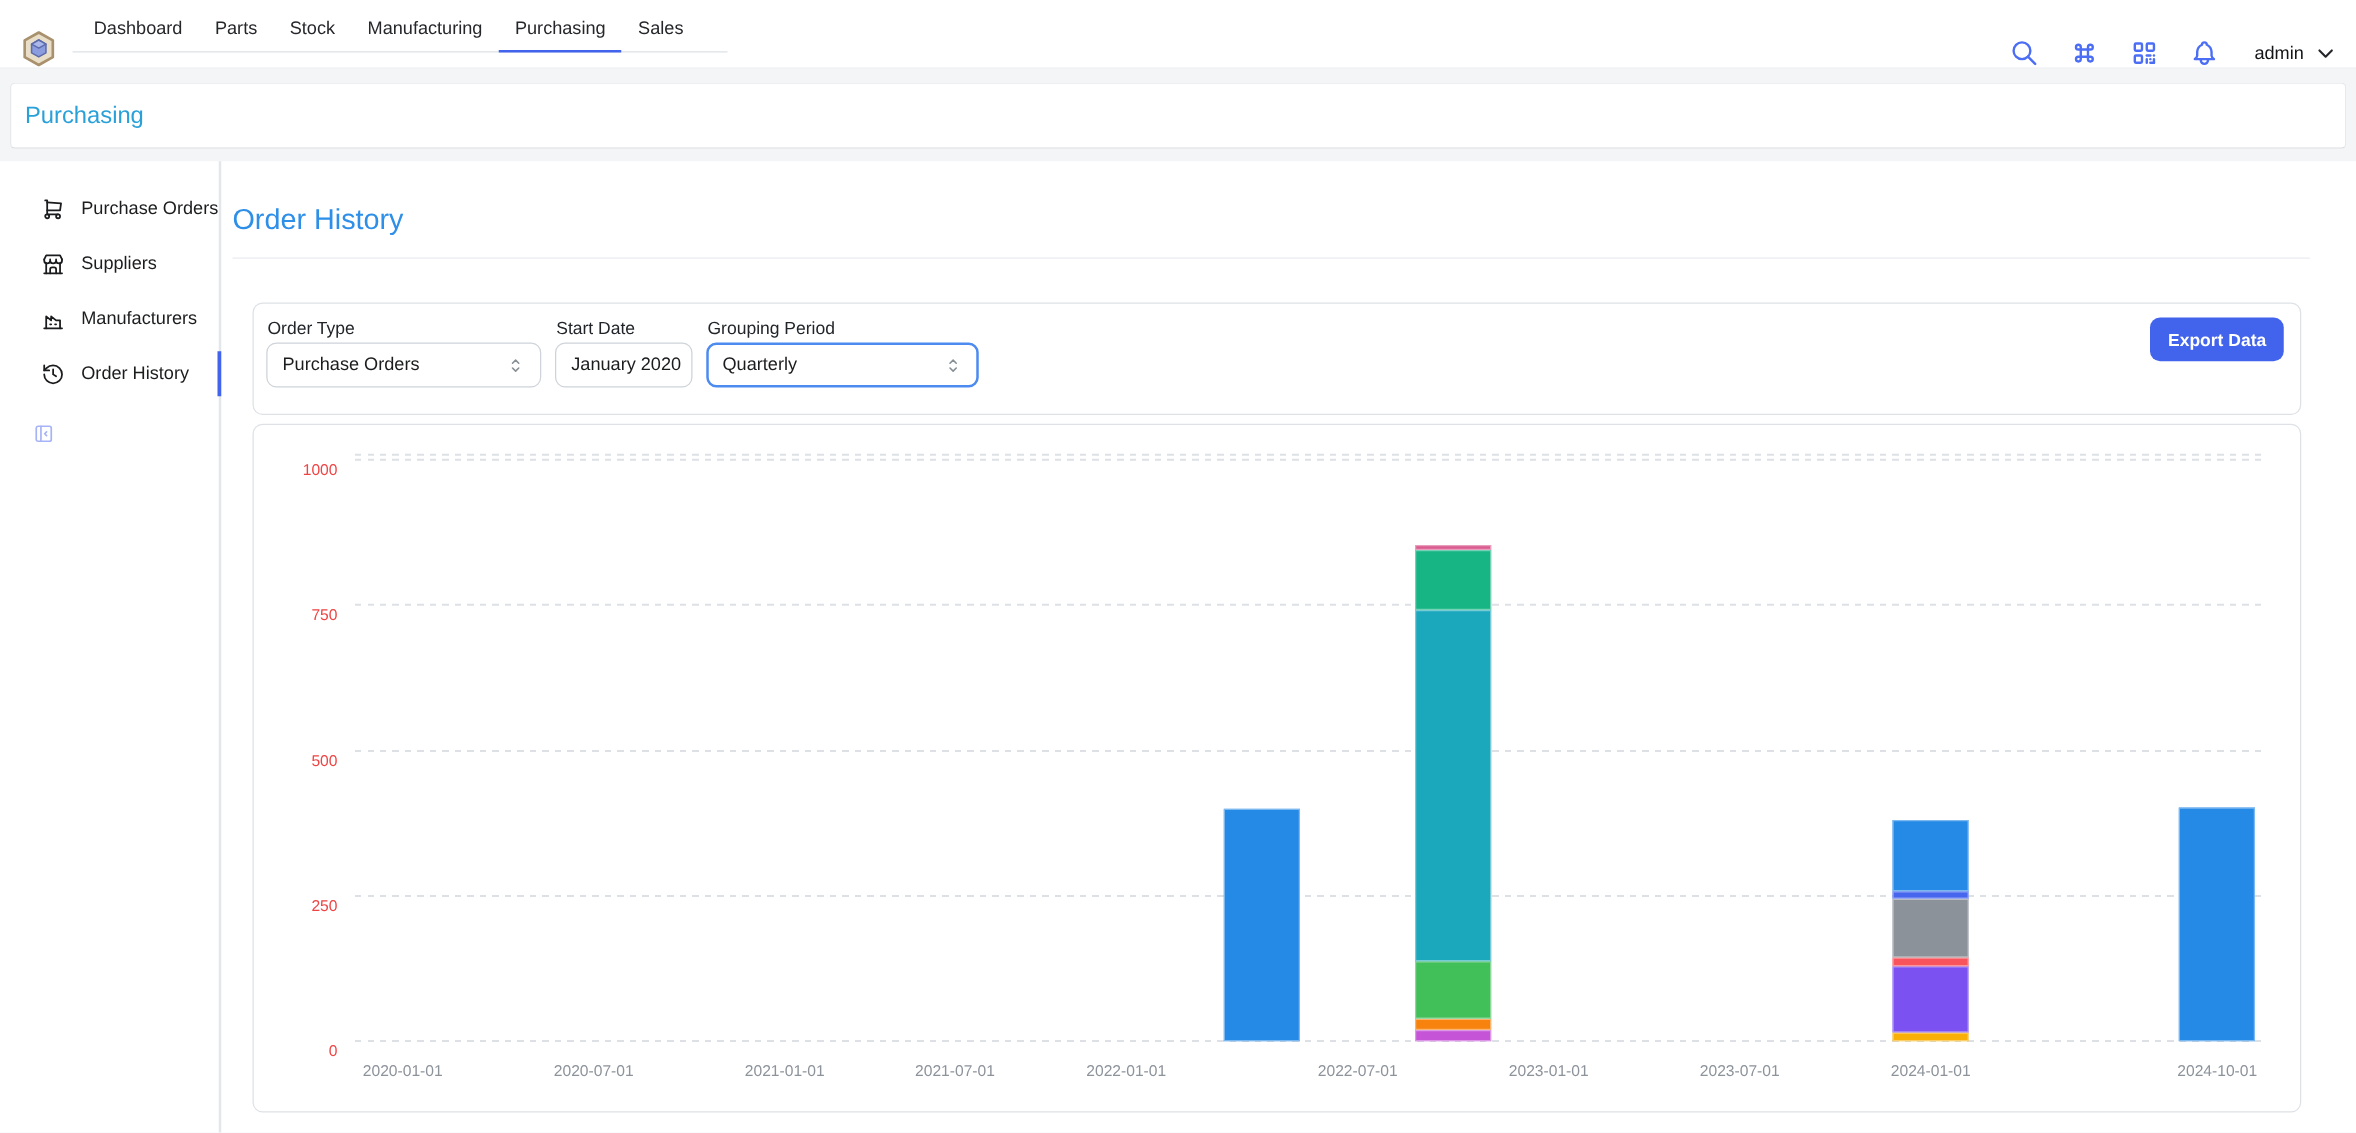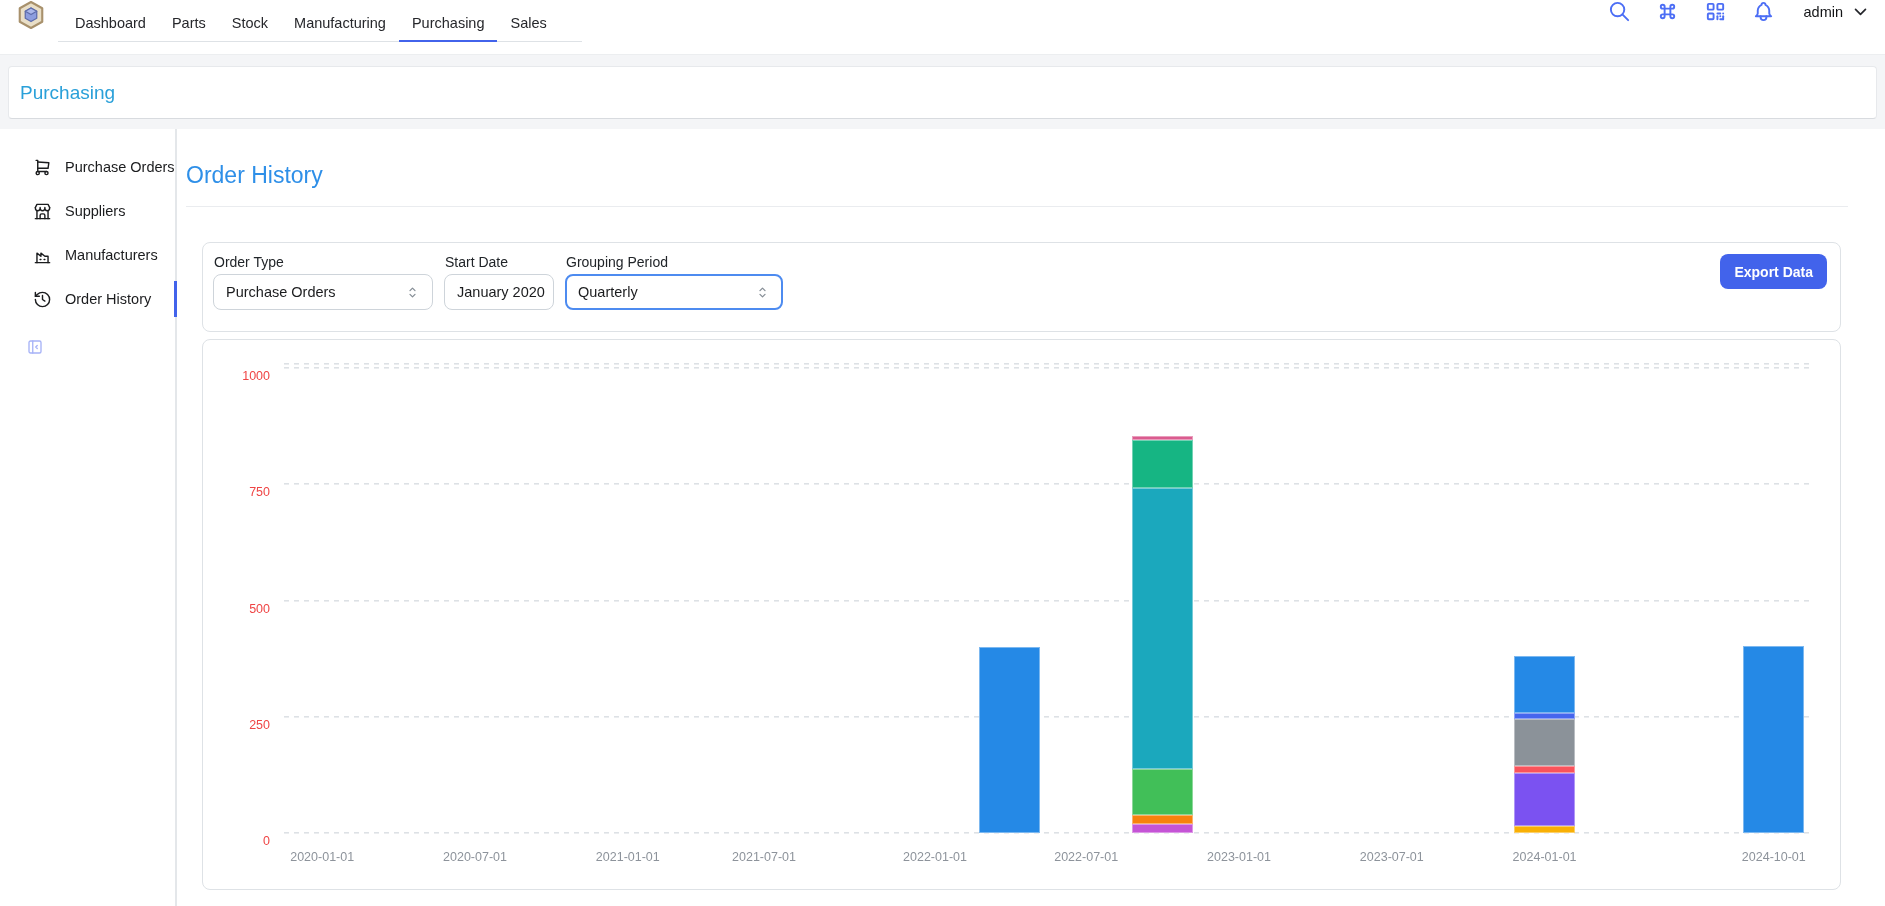--- a/index.html
+++ b/index.html
@@ -1,20 +1,20 @@
 <!DOCTYPE html>
 <html><head>
 <meta charset="utf-8">
 <style>
   html,body{margin:0;padding:0;background:#f2f4f6;}
   body{font-family:"Liberation Sans",sans-serif;color:#1d1e20;-webkit-font-smoothing:antialiased;overflow:hidden;}
   .root{position:relative;width:1885px;height:906px;background:#f4f5f7;}
 
   
-  .navbar{position:absolute;left:0;top:0;width:100%;height:55px;background:#fff;border-bottom:1px solid #eceef0;display:flex;align-items:flex-start;box-sizing:border-box;padding:0 16px;}
+  .navbar{position:absolute;left:0;top:0;width:100%;height:55px;background:#fff;border-bottom:1px solid #eceef0;display:flex;align-items:flex-end;box-sizing:border-box;padding:0 16px;}
   .logo{width:30px;height:30px;margin:0 12px 0 0;display:flex;align-items:center;cursor:pointer;}
   .tabs{display:flex;align-self:flex-start;margin-top:6px;border-bottom:1px solid #dee2e6;padding:0 22px 0 4px;}
   .tab{padding:9px 13px 10px;font-size:14.5px;color:#26272b;cursor:pointer;white-space:nowrap;}
   .tab.active{border-bottom:2px solid #4263eb;margin-bottom:-1px;padding-bottom:8px;}
   .nav-right{margin-left:auto;display:flex;align-items:center;gap:25px;}
   .nav-icon{width:23px;height:23px;color:#4c6ef5;cursor:pointer;display:inline-flex;}
   .nav-icon svg{width:100%;height:100%;}
   .user-menu{display:flex;align-items:center;gap:9px;cursor:pointer;margin-left:4px;}
   .user-name{font-size:14.5px;color:#141517;}
   .user-chevron{width:17px;height:17px;color:#25262b;display:inline-flex;}
@@ -226,21 +226,21 @@
             <div class="gridline" style="top: 236.557px;"></div>
             <div class="ytick" style="left: -74px; top: 245.557px;">500</div>
             <div class="gridline" style="top: 120.335px;"></div>
             <div class="ytick" style="left: -74px; top: 129.335px;">750</div>
             <div class="gridline" style="top: 4.11375px;"></div>
             <div class="ytick" style="left: -74px; top: 13.1137px;">1000</div>
             <div class="xtick" style="left: 38.2px;">2020-01-01</div>
             <div class="xtick" style="left: 191px;">2020-07-01</div>
             <div class="xtick" style="left: 343.8px;">2021-01-01</div>
             <div class="xtick" style="left: 480px;">2021-07-01</div>
-            <div class="xtick" style="left: 651px;">2022-01-01</div>
+            <div class="xtick" style="left: 617px;">2022-01-01</div>
             <div class="xtick" style="left: 802.2px;">2022-07-01</div>
             <div class="xtick" style="left: 955px;">2023-01-01</div>
             <div class="xtick" style="left: 1107.8px;">2023-07-01</div>
             <div class="xtick" style="left: 1260.6px;">2024-01-01</div>
             <div class="xtick" style="left: 1489.8px;">2024-10-01</div>
             <div class="seg" style="left: 695.3px; width: 61px; top: 284.045px; height: 185.955px; background: rgb(37, 137, 230);"></div>
             <div class="seg" style="left: 848.1px; width: 61px; top: 460.702px; height: 9.29772px; background: rgb(197, 84, 214);"></div>
             <div class="seg" style="left: 848.1px; width: 61px; top: 452.334px; height: 8.36795px; background: rgb(247, 130, 13);"></div>
             <div class="seg" style="left: 848.1px; width: 61px; top: 405.846px; height: 46.4886px; background: rgb(65, 191, 88);"></div>
             <div class="seg" style="left: 848.1px; width: 61px; top: 124.59px; height: 281.256px; background: rgb(27, 168, 189);"></div>

